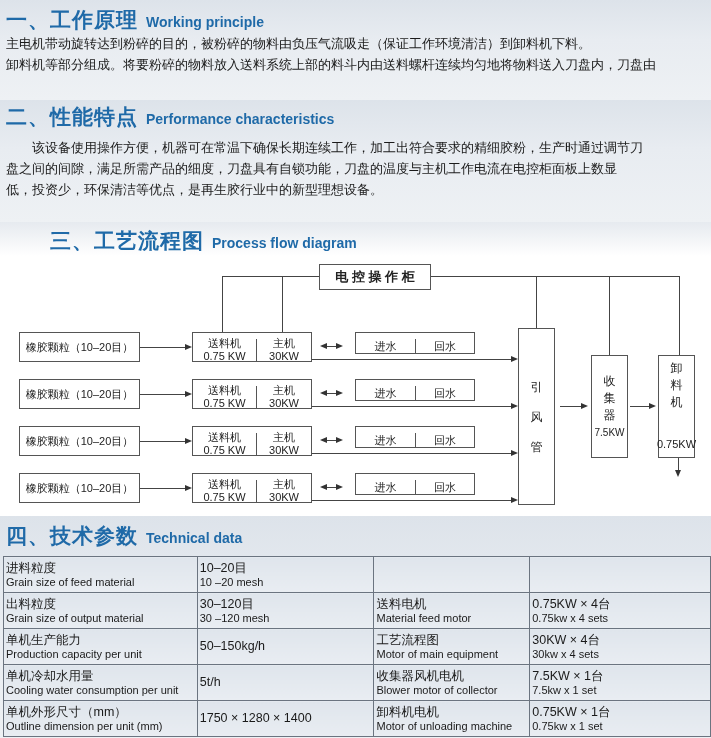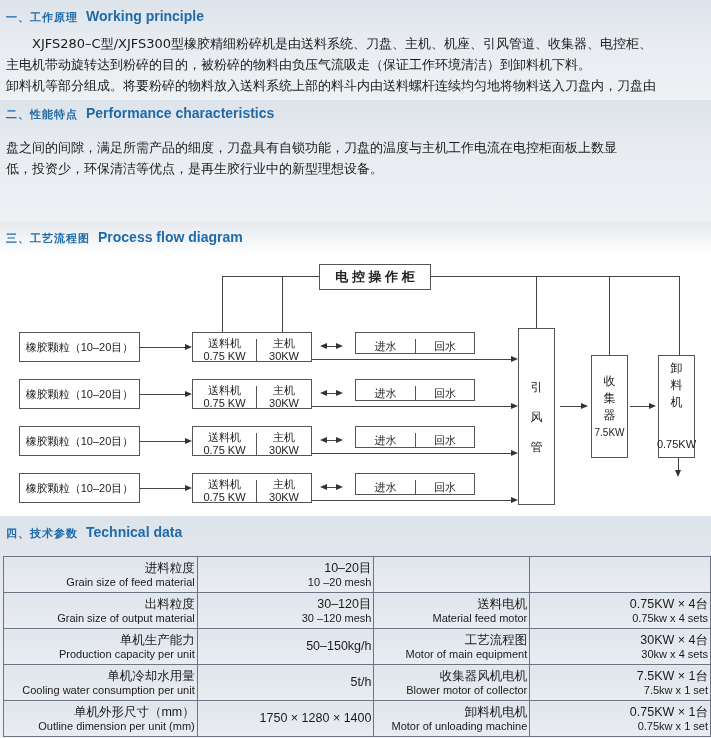--- a/index.html
+++ b/index.html
@@ -12,21 +12,21 @@
   }
   .band {
     position: absolute; left: 0; width: 711px;
     background: linear-gradient(to bottom, #dde3ea 0%, #e8ecf1 40%, #eef1f4 100%);
   }
   .section-title {
     position: absolute; left: 6px;
     font-weight: bold; color: #1f6aa8;
     white-space: nowrap;
   }
-  .section-title .cn { font-size: 11px; letter-spacing: 1px; }
+  .section-title .cn { font-size: 21px; letter-spacing: 1px; }
   .section-title .en { font-size: 14px; margin-left: 8px; font-family: "Liberation Sans", sans-serif; }
   .para {
     position: absolute; left: 6px; width: 703px;
     font-size: 13px; line-height: 21px; color: #1a1a1a;
     text-align: justify;
   }
   .para .indent { display: inline-block; width: 26px; }
   .para .line { display: block; white-space: nowrap; overflow: hidden; }
 
   
@@ -44,53 +44,53 @@
   .arrow-l { position: absolute; width: 0; height: 0; border-top: 3px solid transparent; border-bottom: 3px solid transparent; border-right: 7px solid #333; }
   .arrow-d { position: absolute; width: 0; height: 0; border-left: 3px solid transparent; border-right: 3px solid transparent; border-top: 7px solid #333; }
   .vtext { display: flex; flex-direction: column; align-items: center; line-height: 17px; }
 
   
   .tech-table {
     position: absolute; left: 3px; top: 556px; width: 708px;
     border-collapse: collapse; font-family: "Liberation Sans", sans-serif;
   }
   .tech-table td {
-    border: 1px solid #6b7480; text-align: right; vertical-align: middle;
+    border: 1px solid #6b7480; text-align: left; vertical-align: middle;
     height: 36px; padding: 0 2px;
     background: linear-gradient(to bottom, #dfe5ec 0%, #e9edf2 100%);
     color: #1a1a1a;
   }
   .tech-table .cn { display: block; font-size: 12.5px; line-height: 15px; }
   .tech-table .en { display: block; font-size: 11px; line-height: 13px; }
   .tech-table .big { font-size: 12.5px; }
 </style>
 </head>
 <body>
 
 <div class="band" style="top:0;height:100px;"></div>
 <div class="section-title" style="top:6px;">
   <span class="cn">一、工作原理</span><span class="en">Working principle</span>
 </div>
 <div class="para" style="top:33px;">
-  <span class="line"><span class="indent"></span><span>XJFS280–C型/XJFS300型橡胶精细粉碎机是由送料系统、刀盘、主机、机座、引风管道、收集器、电控柜、</span></span>
   <span class="line">主电机带动旋转达到粉碎的目的，被粉碎的物料由负压气流吸走（保证工作环境清洁）到卸料机下料。</span>
   <span class="line">卸料机等部分组成。将要粉碎的物料放入送料系统上部的料斗内由送料螺杆连续均匀地将物料送入刀盘内，刀盘由</span>
 </div>
 
 <div class="band" style="top:100px;height:122px;"></div>
 <div class="section-title" style="top:103px;">
   <span class="cn">二、性能特点</span><span class="en">Performance characteristics</span>
 </div>
 <div class="para" style="top:137px;">
+  <span class="line"><span class="indent"></span><span>该设备使用操作方便，机器可在常温下确保长期连续工作，加工出符合要求的精细胶粉，生产时通过调节刀</span></span>
   <span class="line">盘之间的间隙，满足所需产品的细度，刀盘具有自锁功能，刀盘的温度与主机工作电流在电控柜面板上数显</span>
   <span class="line">低，投资少，环保清洁等优点，是再生胶行业中的新型理想设备。</span>
 </div>
 
 <div class="band" style="top:222px;height:34px;background:linear-gradient(to bottom,#e6eaef 0%,#ffffff 100%);"></div>
-<div class="section-title" style="top:227px;">
+<div class="section-title" style="top:227px;margin-left:44px;">
   <span class="cn">三、工艺流程图</span><span class="en">Process flow diagram</span>
 </div>
 
 <div class="diagram">
 
   <div class="box" style="left:319px;top:8px;width:112px;height:26px;font-weight:bold;font-size:13px;">
     <span>电 控 操 作 柜</span>
   </div>
 
   <div class="hline" style="left:222px;top:20px;width:97px;"></div>

